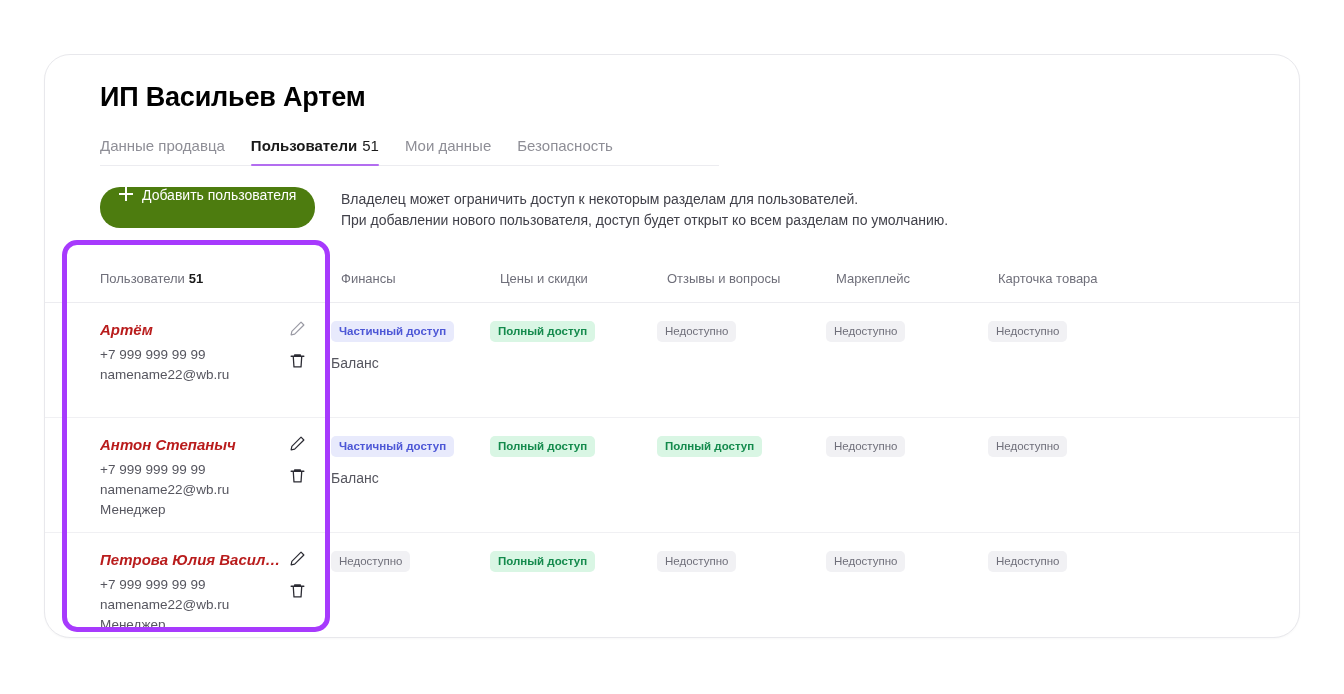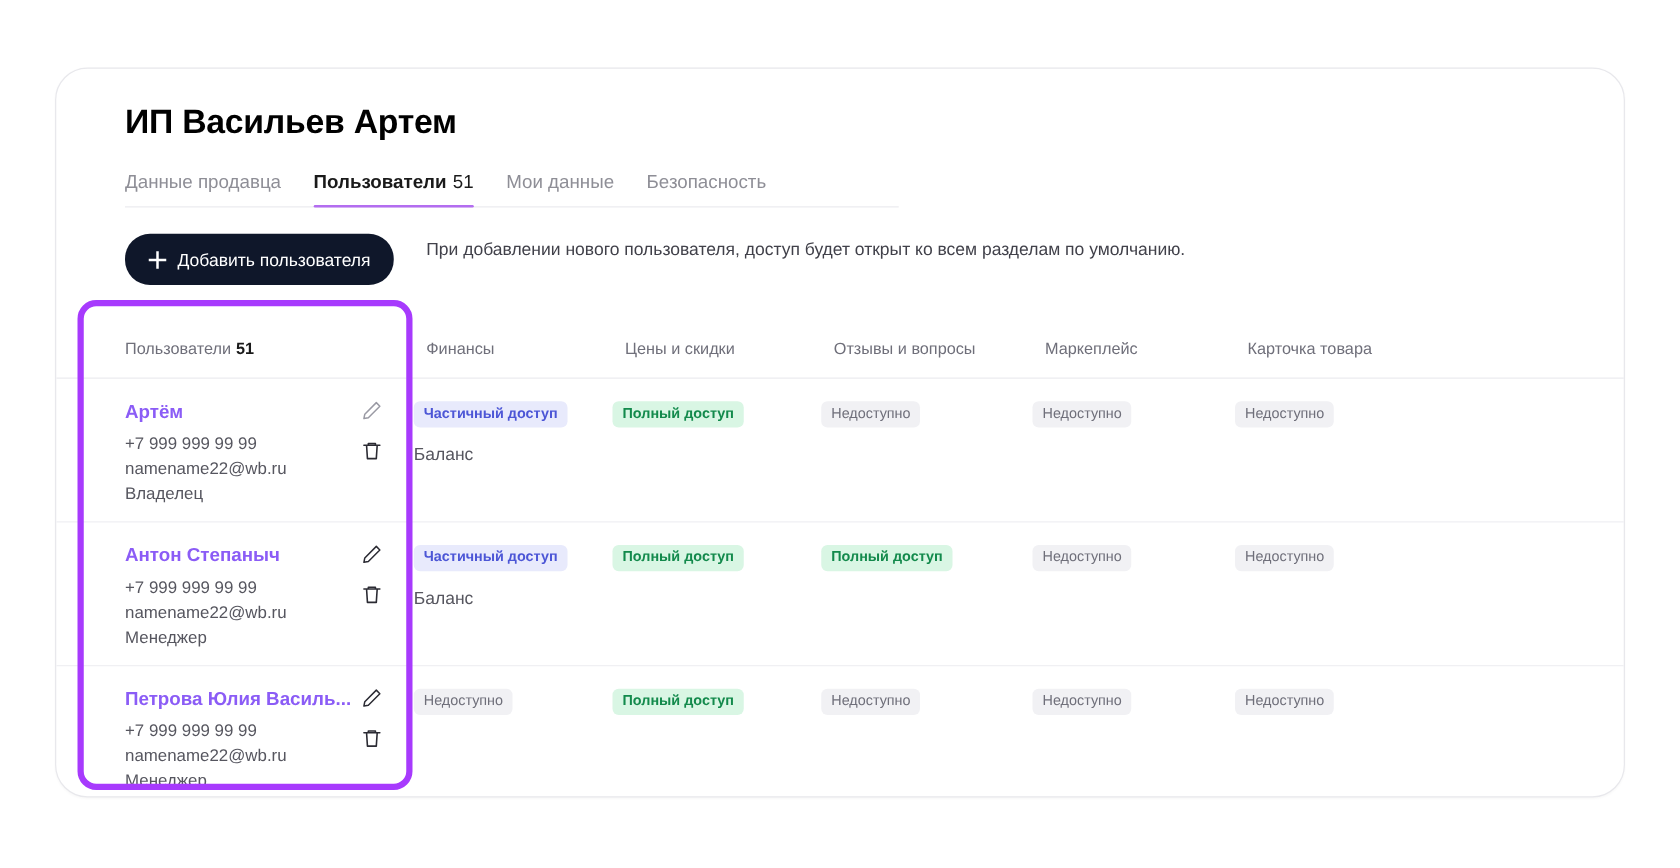--- a/index.html
+++ b/index.html
@@ -82,23 +82,22 @@
   .tab-count { margin-left: 5px; }
 
   
   .add-btn {
     position: absolute;
     left: 55px;
     top: 132px;
     height: 41px;
     padding: 0 19px;
     display: flex;
-    align-items: center;
     gap: 9px;
-    background: #0f172a;
+    background: #4d7c0f;
     color: #ffffff;
     border: none;
     border-radius: 20px;
     font-size: 14px;
     font-family: "Liberation Sans", sans-serif;
     cursor: pointer;
   }
   .plus-icon {
     display: inline-block;
     width: 14px; height: 14px;
@@ -159,26 +158,27 @@
   .th-users { color: #6f6f7a; }
   .th-users b { color: #1a1a1a; font-weight: bold; margin-left: 4px; }
 
   .thead .col-cell { padding-left: 10px; }
   .tr .col-cell    { padding-left: 0; padding-top: 18px; }
 
   
   .user-name {
     font-size: 15px;
     font-weight: bold;
-    color: #8b5cf6;
+    color: #b91c1c;
     margin-bottom: 7px;
     white-space: nowrap;
     overflow: hidden;
     text-overflow: ellipsis;
     max-width: 185px;
+    font-style: italic;
   }
   .user-line {
     font-size: 13.5px;
     color: #56565f;
     line-height: 20px;
     white-space: nowrap;
   }
   .user-actions {
     position: absolute;
     right: 24px;
@@ -248,20 +248,21 @@
         <span>Безопасность</span>
       </div>
     </div>
 
     <button class="add-btn">
       <span class="plus-icon"></span>
       <span>Добавить пользователя</span>
     </button>
 
     <div class="desc">
+      <div>Владелец может ограничить доступ к некоторым разделам для пользователей.</div>
       <div>При добавлении нового пользователя, доступ будет открыт ко всем разделам по умолчанию.</div>
     </div>
 
     <div class="table">
 
       <div class="thead">
         <div class="col-user th th-users">
           <span>Пользователи</span><b>51</b>
         </div>
         <div class="col-cell c1 th">Финансы</div>
@@ -270,21 +271,20 @@
         <div class="col-cell c4 th">Маркеплейс</div>
         <div class="col-cell c5 th">Карточка товара</div>
       </div>
 
       <div class="tr">
         <div class="col-user">
           <div style="padding-top:18px">
             <div class="user-name">Артём</div>
             <div class="user-line">+7 999 999 99 99</div>
             <div class="user-line">namename22@wb.ru</div>
-            <div class="user-line">Владелец</div>
           </div>
           <div class="user-actions">
             <span class="icon-btn">
               <svg width="17" height="17" viewBox="0 0 24 24" fill="none" stroke="#9a9aa4" stroke-width="1.7" stroke-linecap="round" stroke-linejoin="round">
                   <path d="M17 3l4 4L8 20l-5 1 1-5 13-13z"></path>
                 </svg>
             </span>
             <span class="icon-btn">
               <svg width="17" height="17" viewBox="0 0 24 24" fill="none" stroke="#2b2b33" stroke-width="1.8" stroke-linecap="round" stroke-linejoin="round">
                   <path d="M3 6h18M8 6V4h8v2M6 6l1 15h10l1-15"></path>

